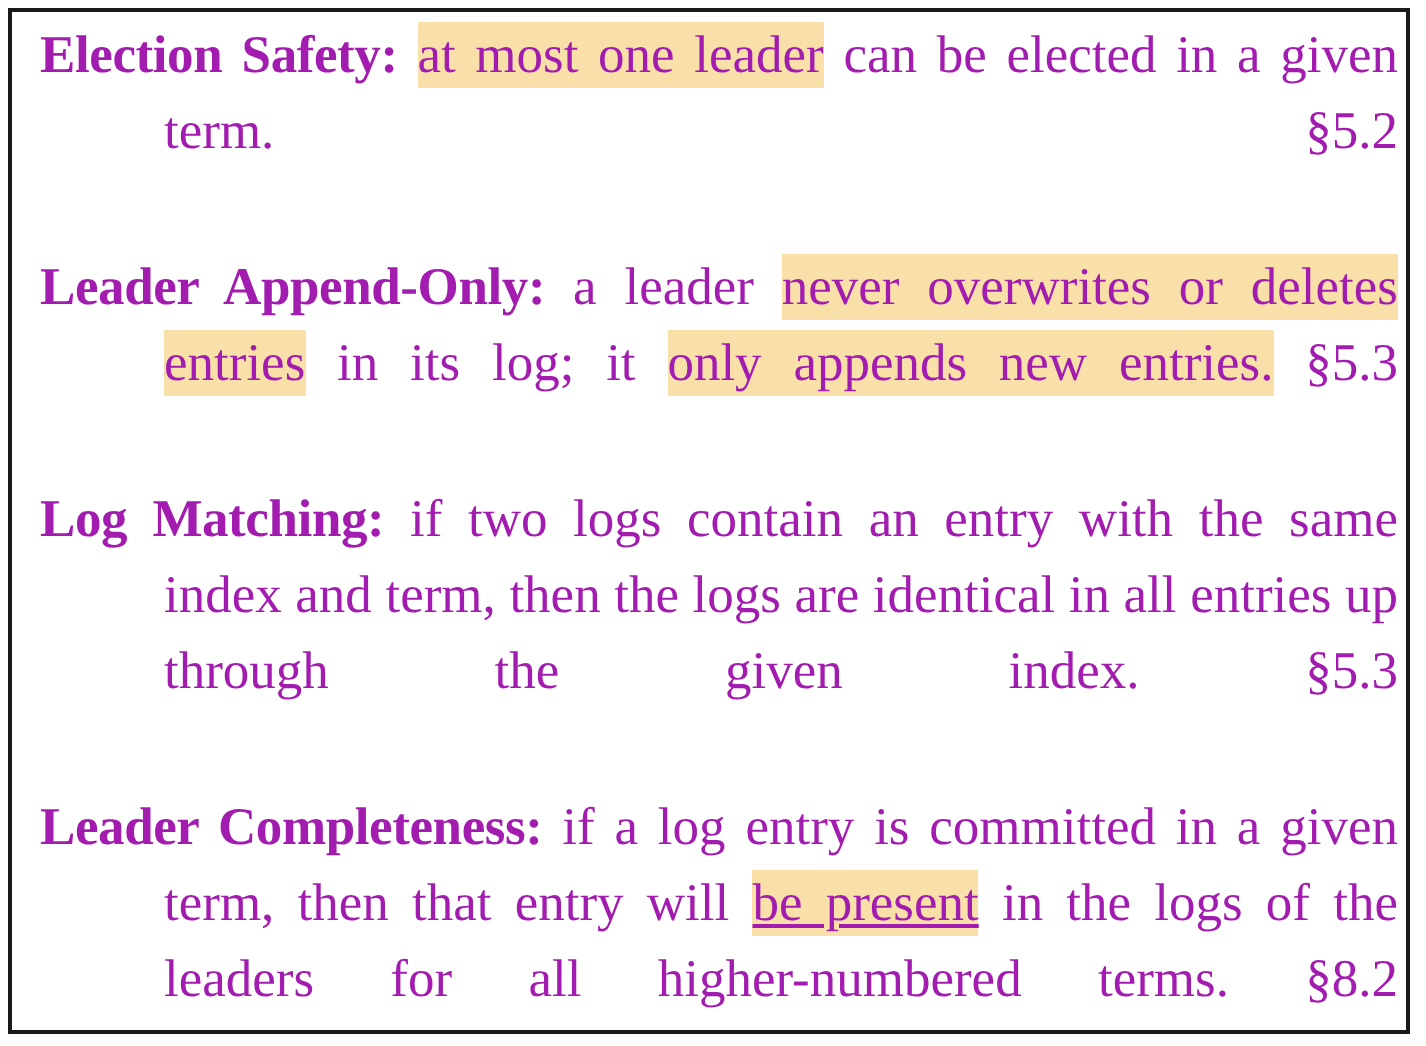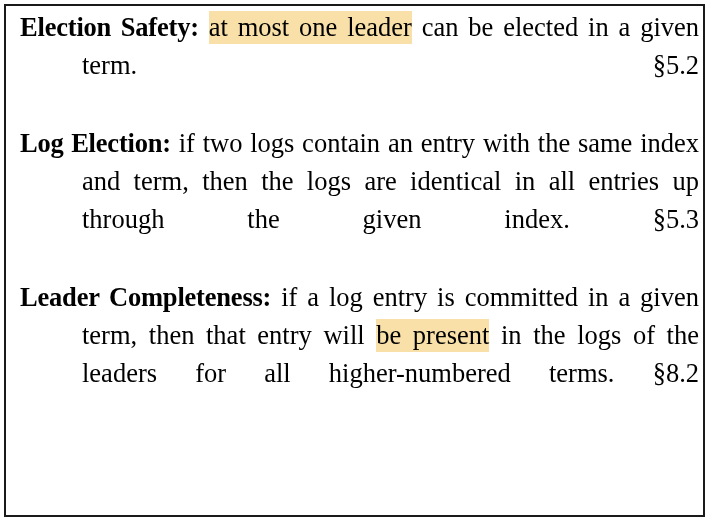--- a/index.html
+++ b/index.html
@@ -32,21 +32,21 @@
     width: 679px;
     box-sizing: border-box;
   }
 
   .property {
     
     padding-left: 62px;
     text-indent: -62px;
     font-size: 26.5px;
     line-height: 38px;
-    color: #000000;
+    color: #a21caf;
     text-align: justify;
     text-justify: inter-word;
     margin: 0 0 2px 0;
     -webkit-hyphens: none;
     hyphens: none;
   }
 
   
   .property::after {
     content: "";
@@ -74,23 +74,26 @@
 </head>
 <body>
 
 <div id="figure-frame" style="border-color: rgb(26, 26, 26); background-color: rgb(255, 255, 255);">
   <div id="properties-list" style="color: rgb(0, 0, 0);">
 
     <p class="property">
       <span class="prop-name">Election Safety:</span><span> </span><span class="hl" style="background-color: rgb(248, 224, 168);">at most one leader</span><span> can be elected in a given term. </span><span class="sec">§5.2</span>
     </p>
 
-
     <p class="property">
-      <span class="prop-name">Log Election:</span><span>  if two logs contain an entry with the same index and term, then the logs are identical in all entries up through the given index. </span><span class="sec">§5.3</span>
+      <span class="prop-name">Leader Append-Only:</span><span>  a leader </span><span class="hl" style="background-color: rgb(248, 224, 168);">never overwrites or deletes entries</span><span> in its log; it </span><span class="hl" style="background-color: rgb(248, 224, 168);">only appends new entries.</span><span> </span><span class="sec">§5.3</span>
     </p>
 
     <p class="property">
-      <span class="prop-name">Leader Completeness:</span><span> if a log entry is committed in a given term, then that entry will </span><span class="hl" style="background-color: rgb(248, 224, 168);">be present</span><span> in the logs of the leaders for all higher-numbered terms. </span><span class="sec">§8.2</span>
+      <span class="prop-name">Log Matching:</span><span>  if two logs contain an entry with the same index and term, then the logs are identical in all entries up through the given index. </span><span class="sec">§5.3</span>
+    </p>
+
+    <p class="property">
+      <span class="prop-name">Leader Completeness:</span><span> if a log entry is committed in a given term, then that entry will </span><span class="hl" style="background-color: rgb(248, 224, 168); text-decoration: underline;">be present</span><span> in the logs of the leaders for all higher-numbered terms. </span><span class="sec">§8.2</span>
     </p>
 
   </div>
 </div>
 
 </body></html>

